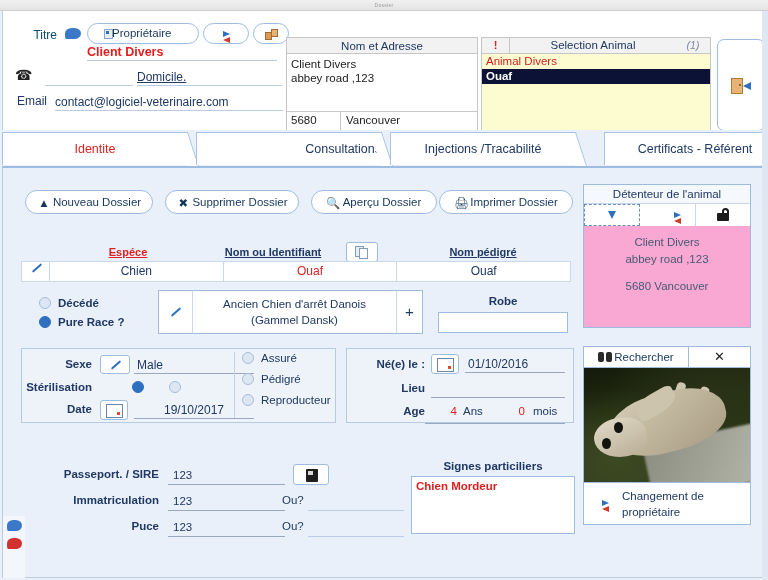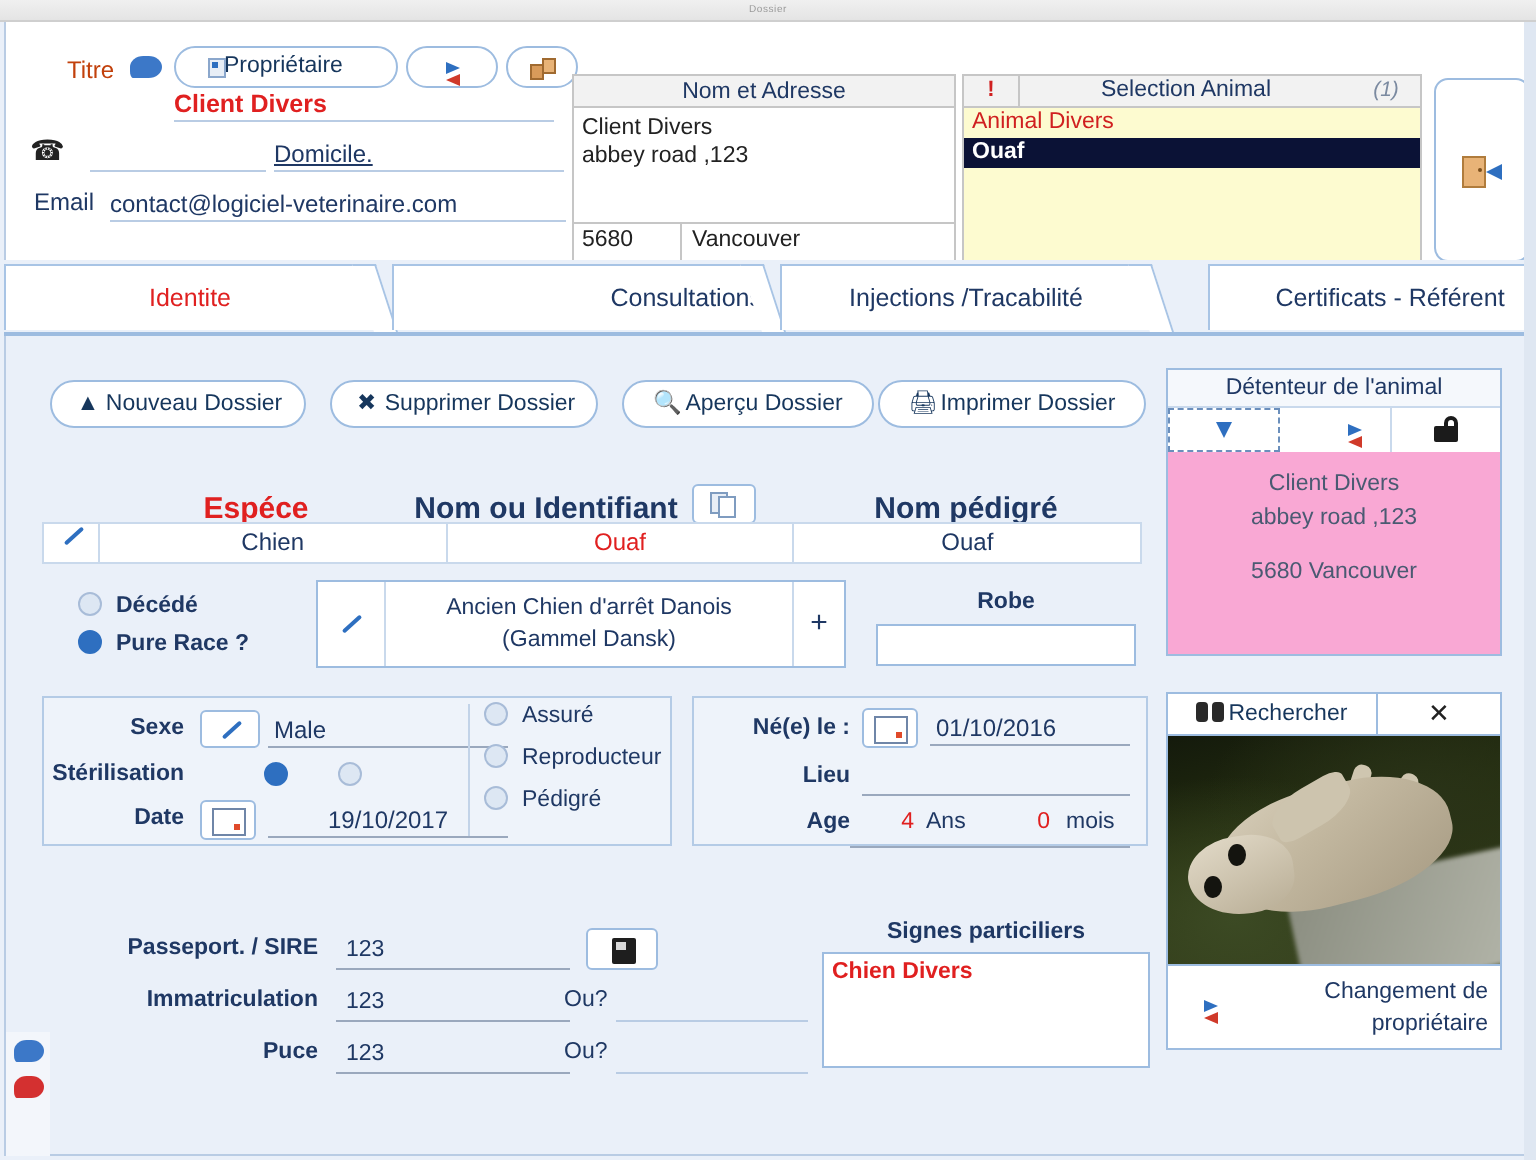--- a/index.html
+++ b/index.html
@@ -32,21 +32,21 @@
     position:absolute; left:2px; top:11px; width:764px; height:119px;
     background:#ffffff;
     border-left:1px solid #b9cce4;
     border-right:1px solid #b9cce4;
   }
   .header-left { position:absolute; left:4px; top:4px; width:276px; height:112px; }
 
   .row-titre { position:absolute; left:0; top:6px; height:26px; width:276px; }
   .lbl-titre {
     position:absolute; left:10px; top:7px; width:40px; text-align:right;
-    font-size:12px; color:#c2410c;
+    font-size:12px; color:#0c4a6e;
   }
   .speech-icon { position:absolute; left:58px; top:7px; width:16px; height:12px; }
   .speech-icon .bub {
     width:16px; height:11px; background:#3c78c8; border-radius:50% 50% 50% 10%/60% 60% 60% 40%;
     display:block;
   }
   .btn-pill {
     position:absolute; background:#ffffff; border:1px solid #9dbce0;
     border-radius:11px; height:21px; line-height:19px;
     font-size:11.5px; color:#16365c; text-align:center; white-space:nowrap;
@@ -176,21 +176,21 @@
     border:1px solid #9dbce0; border-radius:12px;
     font-size:11.5px; line-height:22px; color:#16365c; text-align:center; white-space:nowrap;
   }
   #act0 { left:22px; width:128px; }
   #act1 { left:162px; width:134px; }
   #act2 { left:308px; width:126px; }
   #act3 { left:436px; width:134px; }
   .act-ico { display:inline-block; width:14px; vertical-align:middle; margin-right:2px; }
 
   
-  .lbl-c { position:absolute; font-size:15px; text-align:center; }
+  .lbl-c { position:absolute; font-size:11px; text-align:center;text-decoration:underline; }
   #lbl-espece { left:60px; top:78px; width:130px; color:#e02020; font-weight:bold; }
   #lbl-nomid { left:195px; top:78px; width:150px; color:#1f3864; font-weight:bold; }
   #lbl-pedigre { left:395px; top:78px; width:170px; color:#1f3864; font-weight:bold; }
   #btn-copy {
     position:absolute; left:343px; top:74px; width:32px; height:20px;
     background:#fff; border:1px solid #9dbce0; border-radius:3px;
   }
   .copy-ico { position:absolute; left:8px; top:3px; width:14px; height:13px; }
   .copy-ico .s1{position:absolute;left:0;top:0;width:9px;height:11px;background:#e8eef6;border:1px solid #7f9cc0;}
   .copy-ico .s2{position:absolute;left:4px;top:2px;width:9px;height:11px;background:#ffffff;border:1px solid #7f9cc0;}
@@ -328,21 +328,21 @@
   .ph-eye { position:absolute; width:9px; height:11px; background:#14140f; border-radius:50%;}
   .ph-eye.e1 { left:18%; top:47%; }
   .ph-eye.e2 { left:11%; top:61%; }
   .ph-leg { position:absolute; background:#cfc6b0; border-radius:4px; }
   .ph-leg.l1 { left:54%; top:12%; width:9px; height:26px; transform:rotate(18deg);}
   .ph-leg.l2 { left:68%; top:16%; width:9px; height:22px; transform:rotate(28deg);}
   .ph-ear { position:absolute; left:30%; top:22%; width:26%; height:18%;
     background:#cdc4ae; border-radius:50% 20% 50% 20%; transform:rotate(-30deg);}
   .ph-cap { height:42px; border:1px solid #9dbce0; border-top:none; background:#fff;
     position:relative; }
-  .ph-cap .txt { text-align:right; font-size:11.5px; color:#1f3864; line-height:16px; padding:5px 6px 0 26px;}
+  .ph-cap .txt { text-align:left; font-size:11.5px; color:#1f3864; line-height:16px; padding:5px 6px 0 38px;}
   .ph-cap .ppl-icon { left:6px; top:14px; }
 
   
   #l-pass { position:absolute; left:28px; top:300px; width:128px; text-align:right;
     font-size:11.5px; font-weight:bold; color:#1f3864; }
   #l-imm  { position:absolute; left:28px; top:326px; width:128px; text-align:right;
     font-size:11.5px; font-weight:bold; color:#1f3864; }
   #l-puce { position:absolute; left:28px; top:352px; width:128px; text-align:right;
     font-size:11.5px; font-weight:bold; color:#1f3864; }
   .idf { position:absolute; height:20px; line-height:20px; font-size:11.5px; color:#1f3864;
@@ -589,22 +589,22 @@
       <div class="frm-lbl" id="l-date">Date</div>
       <div class="cal-btn" id="cb-date">
         <span class="cal"><span class="top"></span><span class="dot"></span></span>
       </div>
       <div class="uline" id="v-date">19/10/2017</div>
     </div>
 
     <div class="vsep"></div>
     <div class="p-ins">
       <div class="ins-line"><span class="rad"></span><span>Assuré</span></div>
+      <div class="ins-line"><span class="rad"></span><span>Pédigré</span></div>
       <div class="ins-line"><span class="rad"></span><span>Reproducteur</span></div>
-      <div class="ins-line"><span class="rad"></span><span>Pédigré</span></div>
     </div>
 
     <div class="p-birth">
       <div class="frm-lbl" id="l-ne">Né(e) le :</div>
       <div class="cal-btn" id="cb-ne">
         <span class="cal"><span class="top"></span><span class="dot"></span></span>
       </div>
       <div class="uline" id="v-ne">01/10/2016</div>
 
       <div class="frm-lbl" id="l-lieu">Lieu</div>
@@ -661,21 +661,21 @@
     <div class="idf" id="f-imm">123</div>
     <div class="ou" id="ou1">Ou?</div>
     <div class="oufld" id="of1"></div>
 
     <div id="l-puce">Puce</div>
     <div class="idf" id="f-puce">123</div>
     <div class="ou" id="ou2">Ou?</div>
     <div class="oufld" id="of2"></div>
 
     <div id="l-signes">Signes particiliers</div>
-    <div id="box-signes">Chien Divers</div>
+    <div id="box-signes">Chien Mordeur</div>
   </div>
 
   <div class="leftstrip">
     <span class="ls-ico" id="ls0">
         <span class="bub"></span>
       </span>
     <span class="ls-ico" id="ls1">
         <span class="bub"></span>
       </span>
     <span class="ls-ico" id="ls2"><span class="pie"></span></span>

